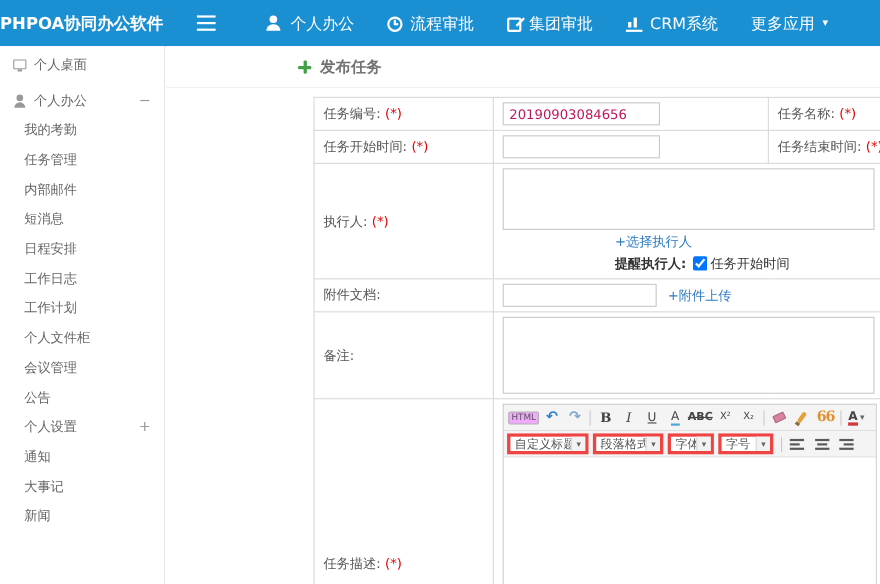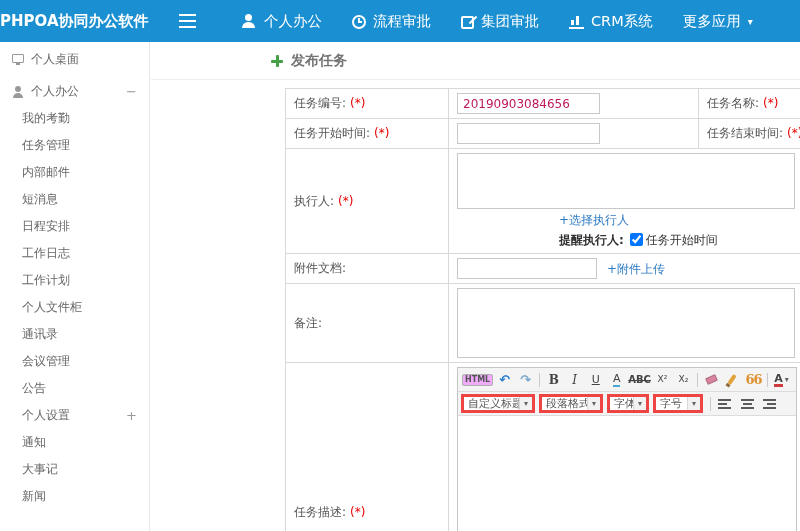--- a/index.html
+++ b/index.html
@@ -86,21 +86,21 @@
   .attach-link{ margin-left:10px; }
 
   
   .editor{ width:340px; border:1px solid #c5c5c5; background:#fff; }
   .etb{ display:flex; align-items:center; padding:2px 3px; background:#f4f4f4;
     border-bottom:1px solid #dcdcdc; height:24px; }
   .ebtn{ min-width:19px; height:19px; display:inline-flex; align-items:center; justify-content:center;
     margin:0 1px; border-radius:2px; cursor:pointer; color:#444; font-size:11px; }
   .esep{ width:1px; height:14px; background:#c9c9c9; margin:0 3px; }
   .glyph{ line-height:1; }
-  .g-html{ font-size:8px; font-weight:bold; border:1px solid #b0b0b0; background:#f0abfc;
+  .g-html{ font-size:8px; font-weight:normal; border:1px solid #b0b0b0; background:#f0abfc;
     padding:1px 2px; color:#555; border-radius:2px; }
   .g-blue{ color:#2d7fd0; font-weight:bold; font-size:13px; }
   .g-blue2{ color:#7fa8cf; font-weight:bold; font-size:13px; }
   .g-b{ font-weight:bold; font-family:"DejaVu Serif",serif; font-size:12px; }
   .g-i{ font-style:italic; font-family:"DejaVu Serif",serif; font-size:12px; }
   .g-u{ text-decoration:underline; font-size:11px; }
   .g-a{ font-size:11px; border-bottom:2px solid #49a7d8; padding-bottom:1px; }
   .g-strike{ font-size:10px; font-weight:bold; text-decoration:line-through; }
   .g-sup, .g-sub{ font-size:9px; }
   .g-quote{ font-family:"DejaVu Serif",serif; font-weight:bold; color:#e0912f;
@@ -185,23 +185,20 @@
       <div class="side-item sub">
         <span class="side-label">工作日志</span>
       </div>
       <div class="side-item sub">
         <span class="side-label">工作计划</span>
       </div>
       <div class="side-item sub">
         <span class="side-label">个人文件柜</span>
       </div>
       <div class="side-item sub">
-        <span class="side-label">通讯录</span>
-      </div>
-      <div class="side-item sub">
         <span class="side-label">会议管理</span>
       </div>
       <div class="side-item sub">
         <span class="side-label">公告</span>
       </div>
       <div class="side-item sub">
         <span class="side-label">个人设置</span>
         <span class="toggle">+</span>
       </div>
       <div class="side-item sub">

